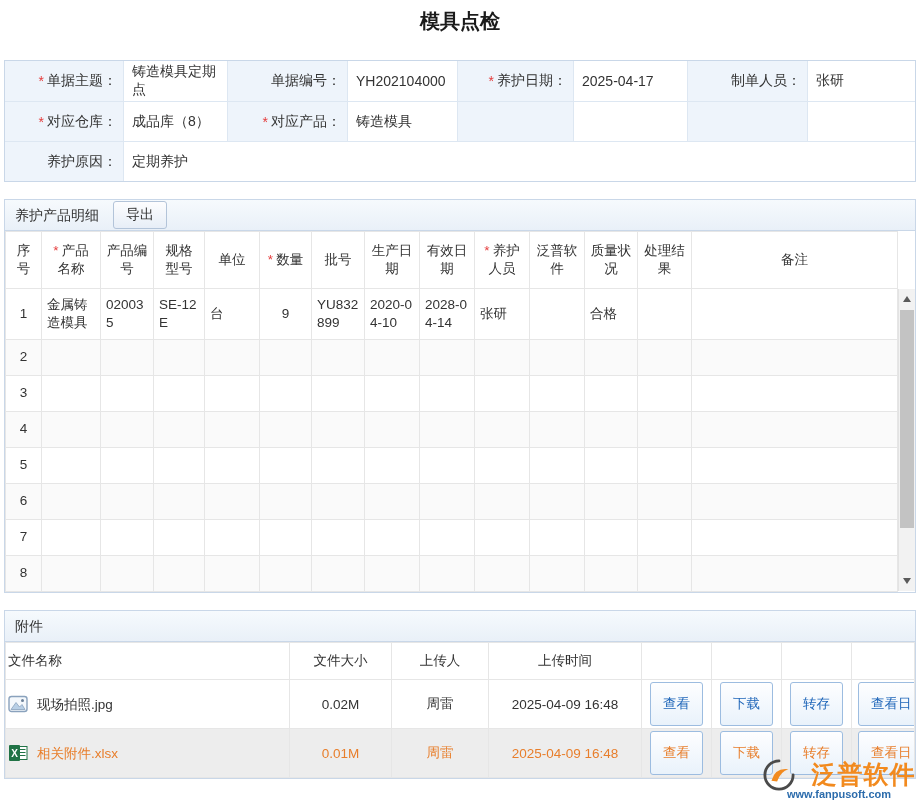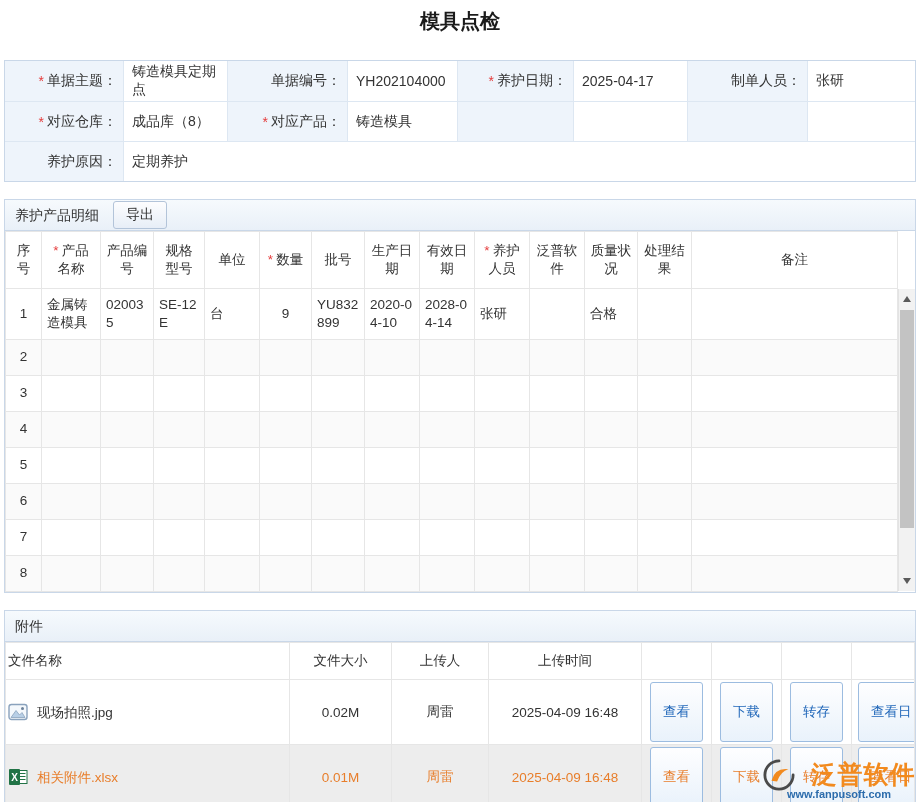--- a/index.html
+++ b/index.html
@@ -38,21 +38,21 @@
   .tri-up { width:0; height:0; border-left:4px solid transparent; border-right:4px solid transparent; border-bottom:6px solid #5a5a5a; }
   .tri-down { width:0; height:0; border-left:4px solid transparent; border-right:4px solid transparent; border-top:6px solid #5a5a5a; }
   .vs-thumb { position:absolute; top:21px; left:1px; right:1px; height:218px; background:#c3c3c3; }
 
   
   .attach-table th, .attach-table td { border:1px solid #e6e6e6; font-weight:normal; font-size:13.5px; padding:2px 6px; white-space:nowrap; overflow:hidden; }
   .attach-table th { height:37px; text-align:center; color:#333; background:#fff; }
   .attach-table td { height:39px; text-align:center; }
   .attach-table th.name-col, .attach-table td.name-col { text-align:left; padding-left:2px; }
   .file-cell { display:flex; align-items:flex-end; gap:9px; }
-  .act-btn { display:inline-block; padding:20px 12px; font-size:13.5px; color:#1f66b9; background:linear-gradient(#fefeff,#e9f2fb); border:1px solid #9cbce0; border-radius:3px; cursor:pointer; white-space:nowrap; font-family:inherit; }
+  .act-btn { display:inline-block; padding:12px 12px; font-size:13.5px; color:#1f66b9; background:linear-gradient(#fefeff,#e9f2fb); border:1px solid #9cbce0; border-radius:3px; cursor:pointer; white-space:nowrap; font-family:inherit; }
   tr.active-row td { background:#ededed; color:#e87e2b; }
   tr.active-row .act-btn { color:#e87e2b; }
 
   .export-btn { padding:4px 12px; font-size:14px; color:#333; background:linear-gradient(#fdfdfe,#e7eef7); border:1px solid #b3c4d9; border-radius:3px; cursor:pointer; font-family:inherit; }
 
   
   .watermark { position:absolute; right:2px; bottom:2px; width:158px; text-align:center; z-index:20; }
   .wm-top { display:flex; align-items:center; justify-content:center; gap:17px; }
   .wm-brand { font-size:25px; font-weight:bold; color:#f28a1e; letter-spacing:1px; }
   .wm-url { font-size:11px; font-weight:bold; color:#2c6cac; margin-top:-3px; }

